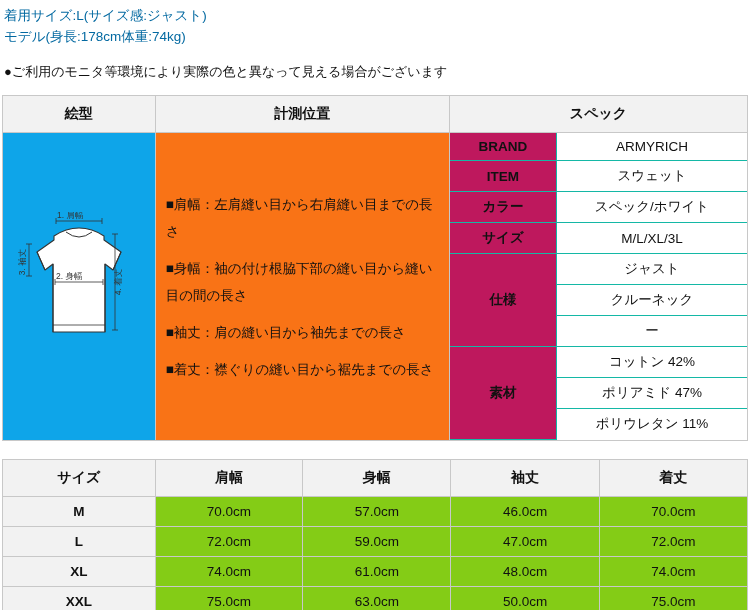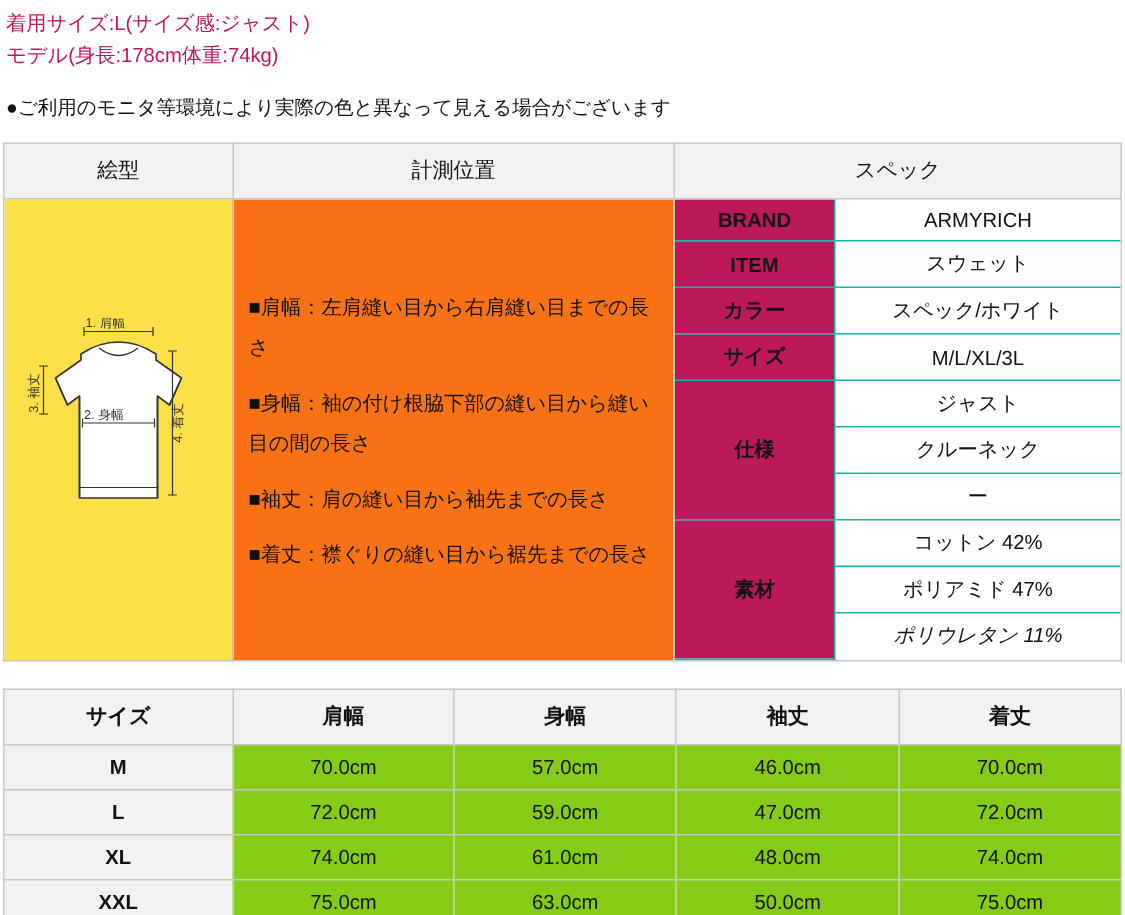--- a/index.html
+++ b/index.html
@@ -21,21 +21,21 @@
     height: 610px;
     box-sizing: border-box;
     padding: 0;
   }
   .top-notes {
     padding: 6px 4px 0 4px;
   }
   .note-line {
     font-size: 13.5px;
     line-height: 1.55;
-    color: #be185d;
+    color: #0369a1;
   }
   .bullet-note {
     margin-top: 14px;
     font-size: 13px;
     line-height: 1.5;
     color: #111;
   }
 
   table {
     border-collapse: collapse;
@@ -51,30 +51,30 @@
   table.spec {
     border: 1px solid #c8c8c8;
   }
   table.spec > tbody > tr > th,
   table.spec > tbody > tr > td {
     border: 1px solid #c8c8c8;
   }
   .spec th.head {
     background: #f2f2f2;
     font-size: 14px;
-    font-weight: normal;
+    font-weight: bold;
     text-align: center;
     padding: 9px 4px;
     color: #111;
   }
   .cell-figure {
     padding: 6px 4px;
     vertical-align: middle;
     text-align: center;
-    background: #fde047;
+    background: #0ea5e9;
   }
   .cell-measure {
     padding: 8px 10px;
     vertical-align: middle;
     font-size: 13.5px;
     line-height: 2.0;
     background: #f97316;
   }
   .measure-item {
     margin: 0 0 10px 0;
@@ -101,21 +101,21 @@
   table.inner th {
     background: #be185d;
     font-weight: bold;
     width: 33%;
   }
   table.inner tr:first-child th,
   table.inner tr:first-child td { border-top: none; }
   table.inner tr th:first-child { border-left: none; }
   table.inner tr td:last-child { border-right: none; }
   table.inner tr:last-child th,
-  table.inner tr:last-child td { border-bottom: none; font-style: italic; }
+  table.inner tr:last-child td { border-bottom: none; }
 
   
   .size-wrap {
     margin-top: 18px;
     padding: 0 2px;
   }
   table.size {
     border: 1px solid #c8c8c8;
   }
   table.size th, table.size td {

